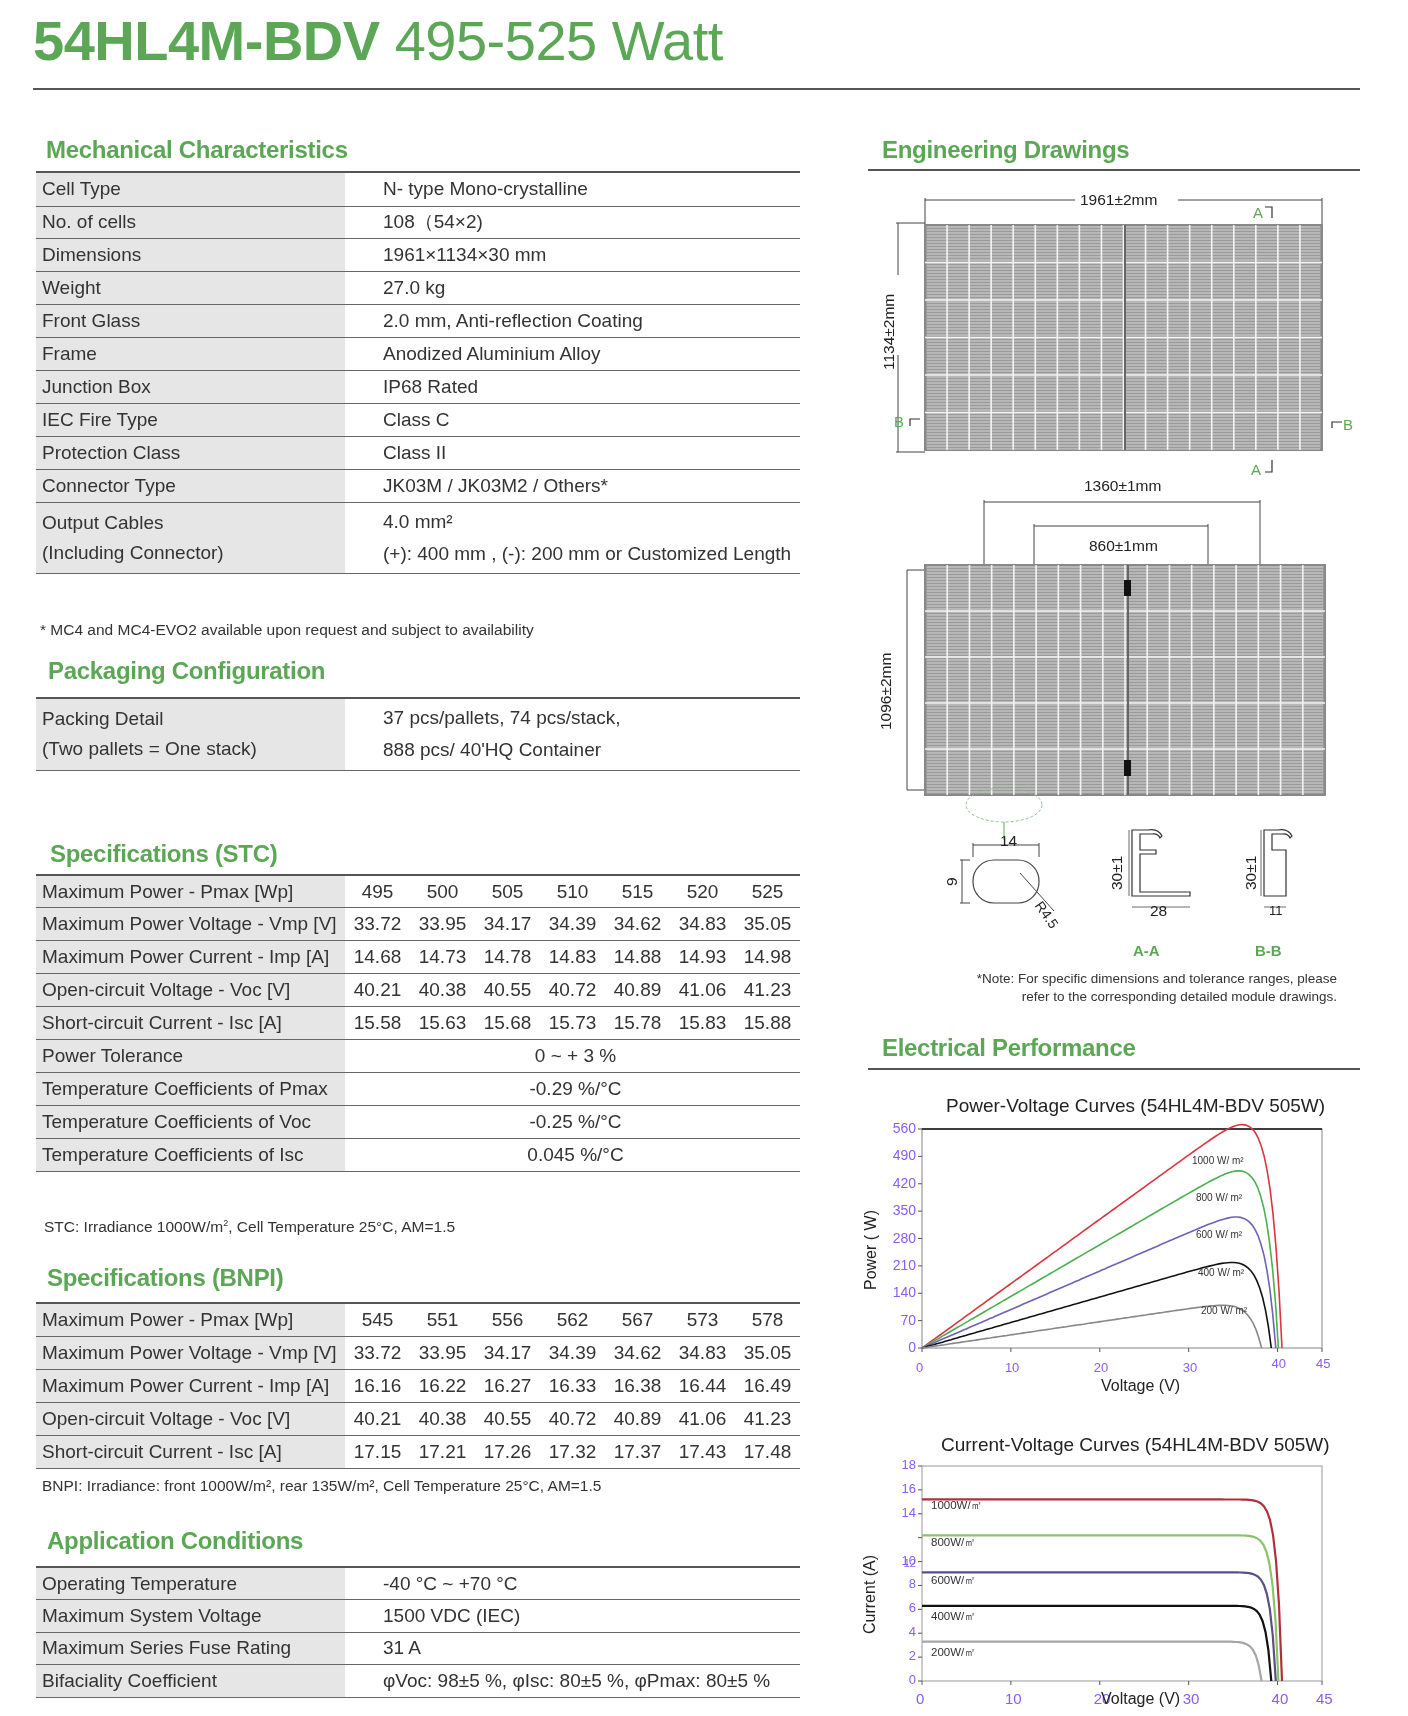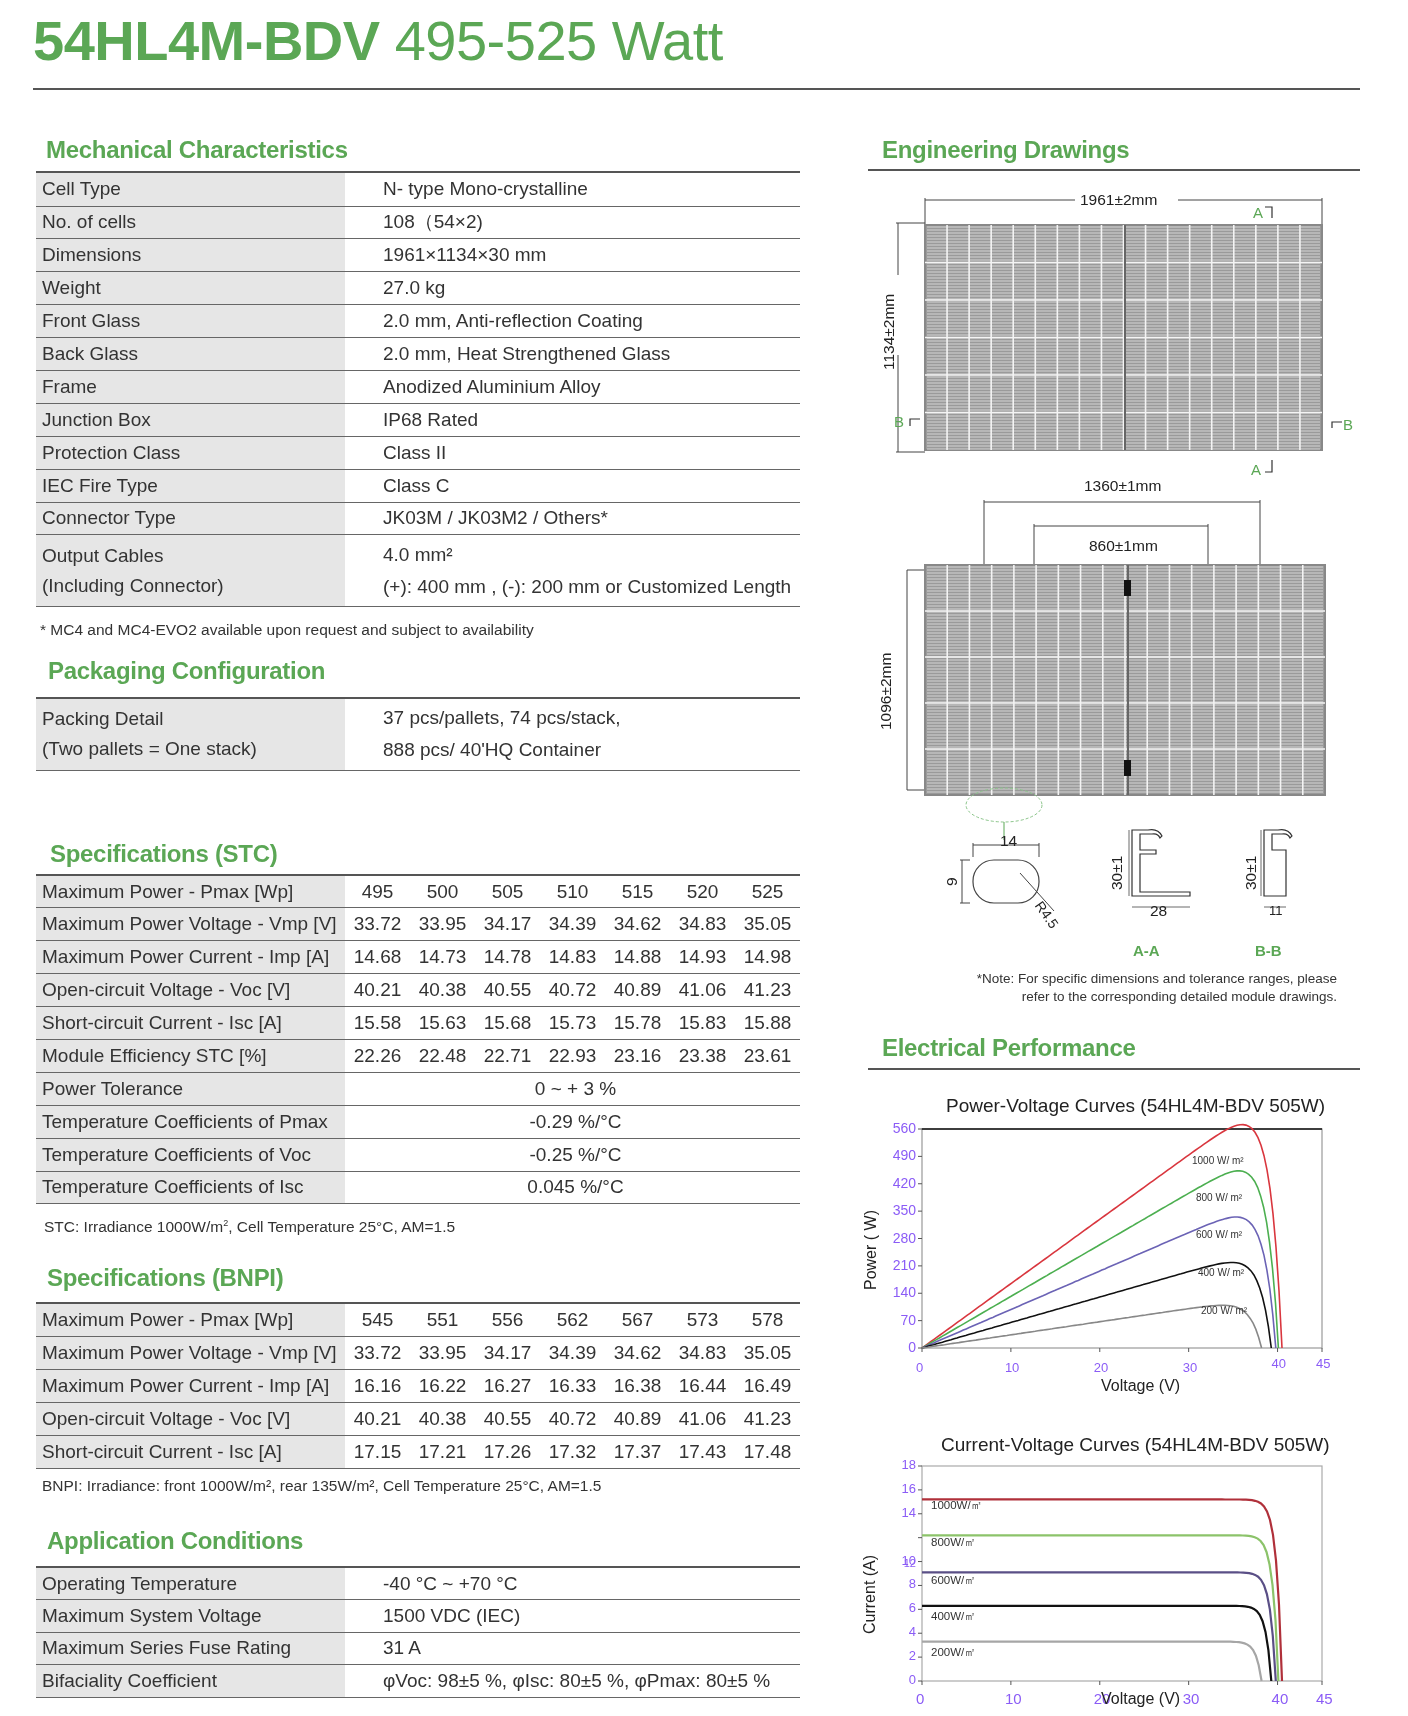--- a/index.html
+++ b/index.html
@@ -68,38 +68,34 @@
       </tr>
       <tr style="height: 32.9px; margin-top: 37px;">
         <td class="lbl">Weight</td>
         <td class="val">27.0 kg</td>
       </tr>
       <tr style="height: 32.9px;">
         <td class="lbl">Front Glass</td>
         <td class="val">2.0 mm, Anti-reflection Coating</td>
       </tr>
       <tr style="height: 32.9px;">
-        <td class="lbl">Back Glass</td>
-        <td class="val">2.0 mm, Heat Strengthened Glass</td>
-      </tr>
-      <tr style="height: 32.9px;">
         <td class="lbl">Frame</td>
         <td class="val">Anodized Aluminium Alloy</td>
       </tr>
       <tr style="height: 32.9px;">
         <td class="lbl">Junction Box</td>
         <td class="val">IP68 Rated</td>
       </tr>
       <tr style="height: 32.9px;">
+        <td class="lbl">IEC Fire Type</td>
+        <td class="val">Class C</td>
+      </tr>
+      <tr style="height: 32.9px;">
         <td class="lbl">Protection Class</td>
         <td class="val">Class II</td>
-      </tr>
-      <tr style="height: 32.9px;">
-        <td class="lbl">IEC Fire Type</td>
-        <td class="val">Class C</td>
       </tr>
       <tr style="height: 32.9px;">
         <td class="lbl">Connector Type</td>
         <td class="val">JK03M / JK03M2 / Others*</td>
       </tr>
       <tr style="height: 71.8px;">
         <td class="lbl">
           <div style="line-height:30px">Output Cables</div>
           <div style="line-height:30px">(Including Connector)</div>
         </td>
@@ -187,30 +183,20 @@
       </tr>
       <tr style="height: 32.9px;">
         <td class="lbl">Short-circuit Current - Isc  [A]</td>
         <td class="num">15.58</td>
         <td class="num">15.63</td>
         <td class="num">15.68</td>
         <td class="num">15.73</td>
         <td class="num">15.78</td>
         <td class="num">15.83</td>
         <td class="num">15.88</td>
-      </tr>
-      <tr style="height: 32.9px;">
-        <td class="lbl">Module Efficiency STC  [%]</td>
-        <td class="num">22.26</td>
-        <td class="num">22.48</td>
-        <td class="num">22.71</td>
-        <td class="num">22.93</td>
-        <td class="num">23.16</td>
-        <td class="num">23.38</td>
-        <td class="num">23.61</td>
       </tr>
       <tr style="height: 32.9px;">
         <td class="lbl">Power Tolerance</td>
         <td class="span" colspan="7">0 ~ + 3 %</td>
       </tr>
       <tr style="height: 32.9px;">
         <td class="lbl">Temperature Coefficients of Pmax</td>
         <td class="span" colspan="7">-0.29 %/°C</td>
       </tr>
       <tr style="height: 32.9px;">

